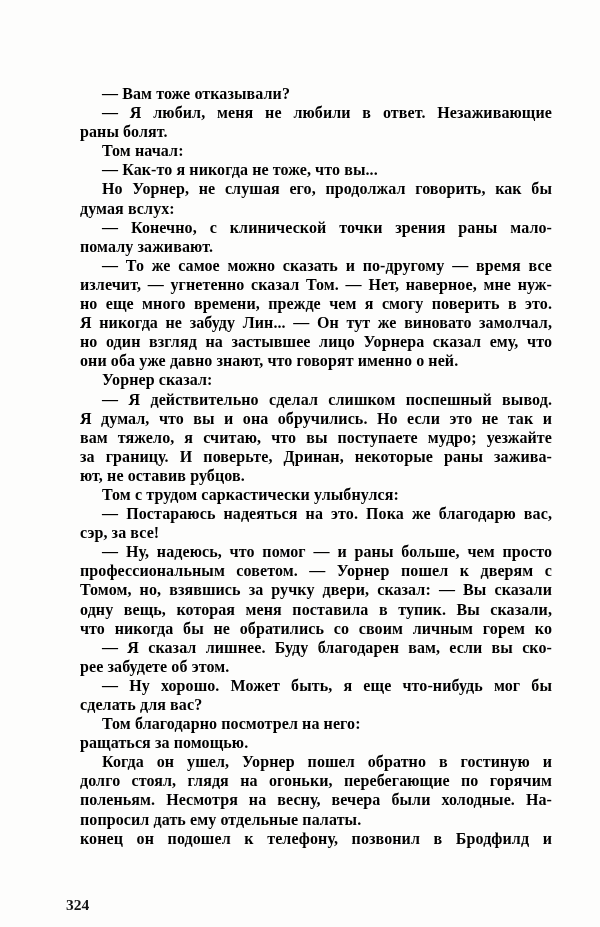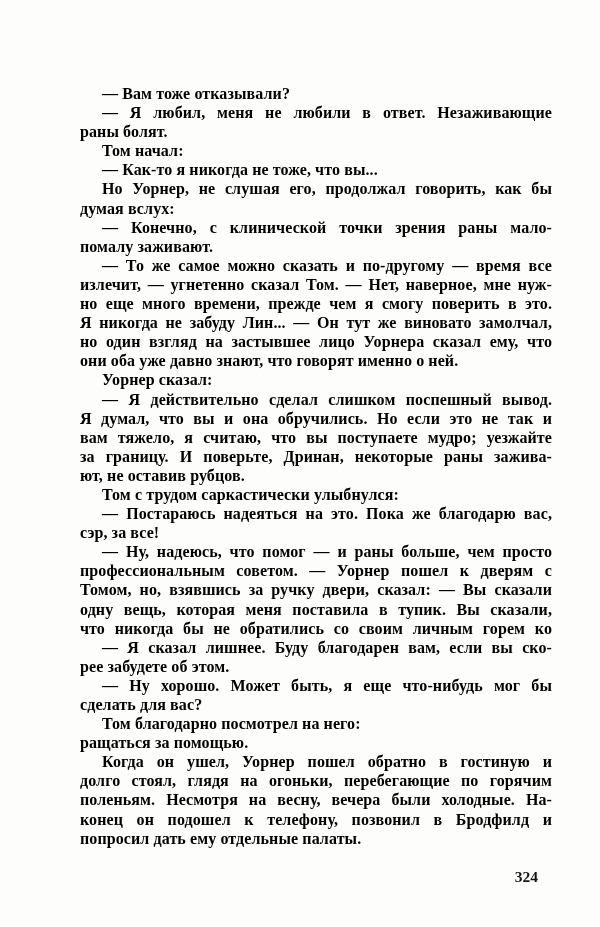--- a/index.html
+++ b/index.html
@@ -43,23 +43,23 @@
   .line.last {
     text-align: left;
     text-align-last: left;
   }
   .line.first {
     padding-left: 22px;
   }
   .page-number {
     position: absolute;
     left: 66px;
-    top: 868px;
+    top: 896px;
     width: 472px;
-    text-align: right;
+    text-align: left;
     font-family: "Liberation Serif", "DejaVu Serif", serif;
     font-size: 15.5px;
     font-weight: 600;
     color: #141414;
   }
 </style>
 </head>
 <body>
 
 <div class="book-page">
@@ -95,17 +95,17 @@
       <div class="line">что никогда бы не обратились со своим личным горем ко</div>
       <div class="line first">— Я сказал лишнее. Буду благодарен вам, если вы ско-</div>
       <div class="line last">рее забудете об этом.</div>
       <div class="line first">— Ну хорошо. Может быть, я еще что-нибудь мог бы</div>
       <div class="line last">сделать для вас?</div>
       <div class="line first last">Том благодарно посмотрел на него:</div>
       <div class="line last">ращаться за помощью.</div>
       <div class="line first">Когда он ушел, Уорнер пошел обратно в гостиную и</div>
       <div class="line">долго стоял, глядя на огоньки, перебегающие по горячим</div>
       <div class="line">поленьям. Несмотря на весну, вечера были холодные. На-</div>
+      <div class="line last">попросил дать ему отдельные палаты.</div>
       <div class="line">конец он подошел к телефону, позвонил в Бродфилд и</div>
-      <div class="line last">попросил дать ему отдельные палаты.</div>
     </div>
   <div class="page-number">324</div>
 </div>
 
 </body></html>

